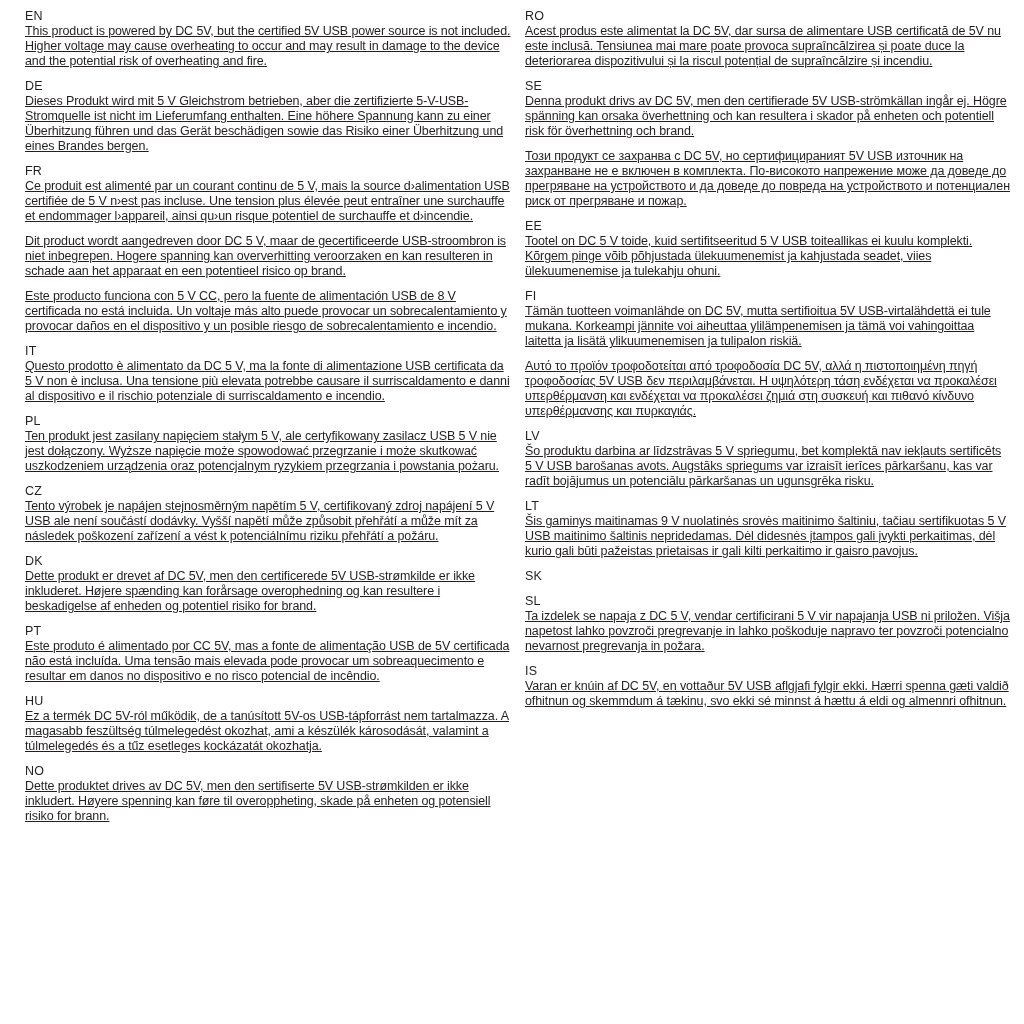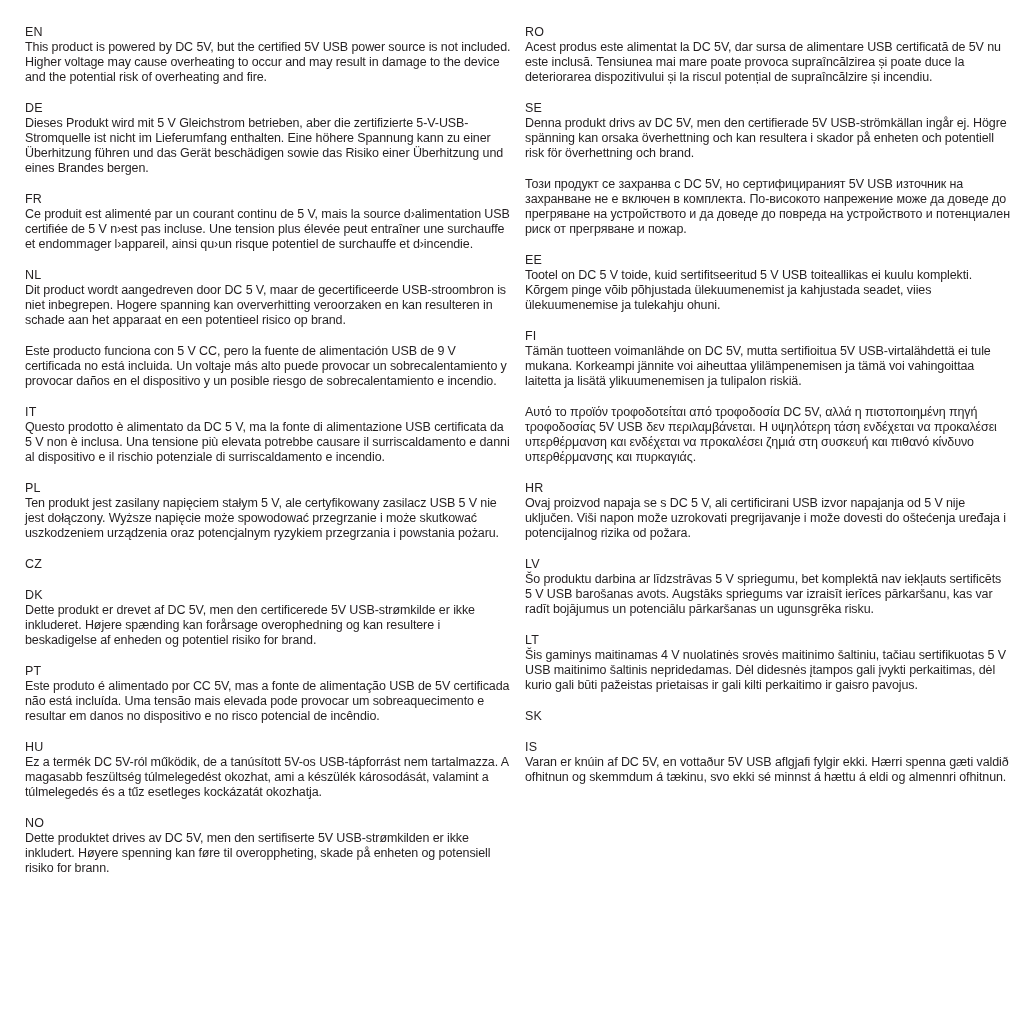--- a/index.html
+++ b/index.html
@@ -21,69 +21,70 @@
     display: flex;
     gap: 14px;
     padding: 9px 14px 8px 25px;
     box-sizing: border-box;
   }
   .col {
     width: 486px;
     flex: 0 0 486px;
   }
   .lang-block {
-    margin: 16px 0 10px 0;
+    margin: 0 0 10px 0;
   }
   .lang-code {
     margin: 0;
     padding: 0;
     font-size: 12.5px;
     font-weight: 400;
     letter-spacing: 0.2px;
   }
   .lang-text {
     margin: 0;
     padding: 0;
     letter-spacing: -0.1px;
+    text-decoration: underline;
   }
 </style>
 </head>
 <body>
 
 <div class="page">
   <div class="col">
       <section class="lang-block">
         <h2 class="lang-code">EN</h2>
         <p class="lang-text">This product is powered by DC 5V, but the certified 5V USB power source is not included. Higher voltage may cause overheating to occur and may result in damage to the device and the potential risk of overheating and fire.</p>
       </section>
       <section class="lang-block">
         <h2 class="lang-code">DE</h2>
         <p class="lang-text">Dieses Produkt wird mit 5 V Gleichstrom betrieben, aber die zertifizierte 5-V-USB-Stromquelle ist nicht im Lieferumfang enthalten. Eine höhere Spannung kann zu einer Überhitzung führen und das Gerät beschädigen sowie das Risiko einer Überhitzung und eines Brandes bergen.</p>
       </section>
       <section class="lang-block">
         <h2 class="lang-code">FR</h2>
         <p class="lang-text">Ce produit est alimenté par un courant continu de 5 V, mais la source d›alimentation USB certifiée de 5 V n›est pas incluse. Une tension plus élevée peut entraîner une surchauffe et endommager l›appareil, ainsi qu›un risque potentiel de surchauffe et d›incendie.</p>
       </section>
       <section class="lang-block">
-        <h2 class="lang-code">NL</h2>
         <p class="lang-text">Dit product wordt aangedreven door DC 5 V, maar de gecertificeerde USB-stroombron is niet inbegrepen. Hogere spanning kan oververhitting veroorzaken en kan resulteren in schade aan het apparaat en een potentieel risico op brand.</p>
       </section>
       <section class="lang-block">
-        <p class="lang-text">Este producto funciona con 5 V CC, pero la fuente de alimentación USB de 9 V certificada no está incluida. Un voltaje más alto puede provocar un sobrecalentamiento y provocar daños en el dispositivo y un posible riesgo de sobrecalentamiento e incendio.</p>
+        <p class="lang-text">Este producto funciona con 5 V CC, pero la fuente de alimentación USB de 8 V certificada no está incluida. Un voltaje más alto puede provocar un sobrecalentamiento y provocar daños en el dispositivo y un posible riesgo de sobrecalentamiento e incendio.</p>
       </section>
       <section class="lang-block">
         <h2 class="lang-code">IT</h2>
         <p class="lang-text">Questo prodotto è alimentato da DC 5 V, ma la fonte di alimentazione USB certificata da 5 V non è inclusa. Una tensione più elevata potrebbe causare il surriscaldamento e danni al dispositivo e il rischio potenziale di surriscaldamento e incendio.</p>
       </section>
       <section class="lang-block">
         <h2 class="lang-code">PL</h2>
         <p class="lang-text">Ten produkt jest zasilany napięciem stałym 5 V, ale certyfikowany zasilacz USB 5 V nie jest dołączony. Wyższe napięcie może spowodować przegrzanie i może skutkować uszkodzeniem urządzenia oraz potencjalnym ryzykiem przegrzania i powstania pożaru.</p>
       </section>
       <section class="lang-block">
         <h2 class="lang-code">CZ</h2>
+        <p class="lang-text">Tento výrobek je napájen stejnosměrným napětím 5 V, certifikovaný zdroj napájení 5 V USB ale není součástí dodávky. Vyšší napětí může způsobit přehřátí a může mít za následek poškození zařízení a vést k potenciálnímu riziku přehřátí a požáru.</p>
       </section>
       <section class="lang-block">
         <h2 class="lang-code">DK</h2>
         <p class="lang-text">Dette produkt er drevet af DC 5V, men den certificerede 5V USB-strømkilde er ikke inkluderet. Højere spænding kan forårsage overophedning og kan resultere i beskadigelse af enheden og potentiel risiko for brand.</p>
       </section>
       <section class="lang-block">
         <h2 class="lang-code">PT</h2>
         <p class="lang-text">Este produto é alimentado por CC 5V, mas a fonte de alimentação USB de 5V certificada não está incluída. Uma tensão mais elevada pode provocar um sobreaquecimento e resultar em danos no dispositivo e no risco potencial de incêndio.</p>
       </section>
       <section class="lang-block">
@@ -112,32 +113,32 @@
         <p class="lang-text">Tootel on DC 5 V toide, kuid sertifitseeritud 5 V USB toiteallikas ei kuulu komplekti. Kõrgem pinge võib põhjustada ülekuumenemist ja kahjustada seadet, viies ülekuumenemise ja tulekahju ohuni.</p>
       </section>
       <section class="lang-block">
         <h2 class="lang-code">FI</h2>
         <p class="lang-text">Tämän tuotteen voimanlähde on DC 5V, mutta sertifioitua 5V USB-virtalähdettä ei tule mukana. Korkeampi jännite voi aiheuttaa ylilämpenemisen ja tämä voi vahingoittaa laitetta ja lisätä ylikuumenemisen ja tulipalon riskiä.</p>
       </section>
       <section class="lang-block">
         <p class="lang-text">Αυτό το προϊόν τροφοδοτείται από τροφοδοσία DC 5V, αλλά η πιστοποιημένη πηγή τροφοδοσίας 5V USB δεν περιλαμβάνεται. Η υψηλότερη τάση ενδέχεται να προκαλέσει υπερθέρμανση και ενδέχεται να προκαλέσει ζημιά στη συσκευή και πιθανό κίνδυνο υπερθέρμανσης και πυρκαγιάς.</p>
       </section>
       <section class="lang-block">
-        <h2 class="lang-code">HR</h2>
-        <p class="lang-text">Ovaj proizvod napaja se s DC 5 V, ali certificirani USB izvor napajanja od 5 V nije uključen. Viši napon može uzrokovati pregrijavanje i može dovesti do oštećenja uređaja i potencijalnog rizika od požara.</p>
-      </section>
-      <section class="lang-block">
         <h2 class="lang-code">LV</h2>
         <p class="lang-text">Šo produktu darbina ar līdzstrāvas 5 V spriegumu, bet komplektā nav iekļauts sertificēts 5 V USB barošanas avots. Augstāks spriegums var izraisīt ierīces pārkaršanu, kas var radīt bojājumus un potenciālu pārkaršanas un ugunsgrēka risku.</p>
       </section>
       <section class="lang-block">
         <h2 class="lang-code">LT</h2>
-        <p class="lang-text">Šis gaminys maitinamas 4 V nuolatinės srovės maitinimo šaltiniu, tačiau sertifikuotas 5 V USB maitinimo šaltinis nepridedamas. Dėl didesnės įtampos gali įvykti perkaitimas, dėl kurio gali būti pažeistas prietaisas ir gali kilti perkaitimo ir gaisro pavojus.</p>
+        <p class="lang-text">Šis gaminys maitinamas 9 V nuolatinės srovės maitinimo šaltiniu, tačiau sertifikuotas 5 V USB maitinimo šaltinis nepridedamas. Dėl didesnės įtampos gali įvykti perkaitimas, dėl kurio gali būti pažeistas prietaisas ir gali kilti perkaitimo ir gaisro pavojus.</p>
       </section>
       <section class="lang-block">
         <h2 class="lang-code">SK</h2>
+      </section>
+      <section class="lang-block">
+        <h2 class="lang-code">SL</h2>
+        <p class="lang-text">Ta izdelek se napaja z DC 5 V, vendar certificirani 5 V vir napajanja USB ni priložen. Višja napetost lahko povzroči pregrevanje in lahko poškoduje napravo ter povzroči potencialno nevarnost pregrevanja in požara.</p>
       </section>
       <section class="lang-block">
         <h2 class="lang-code">IS</h2>
         <p class="lang-text">Varan er knúin af DC 5V, en vottaður 5V USB aflgjafi fylgir ekki. Hærri spenna gæti valdið ofhitnun og skemmdum á tækinu, svo ekki sé minnst á hættu á eldi og almennri ofhitnun.</p>
       </section>
     </div>
 </div>
 
 </body></html>

